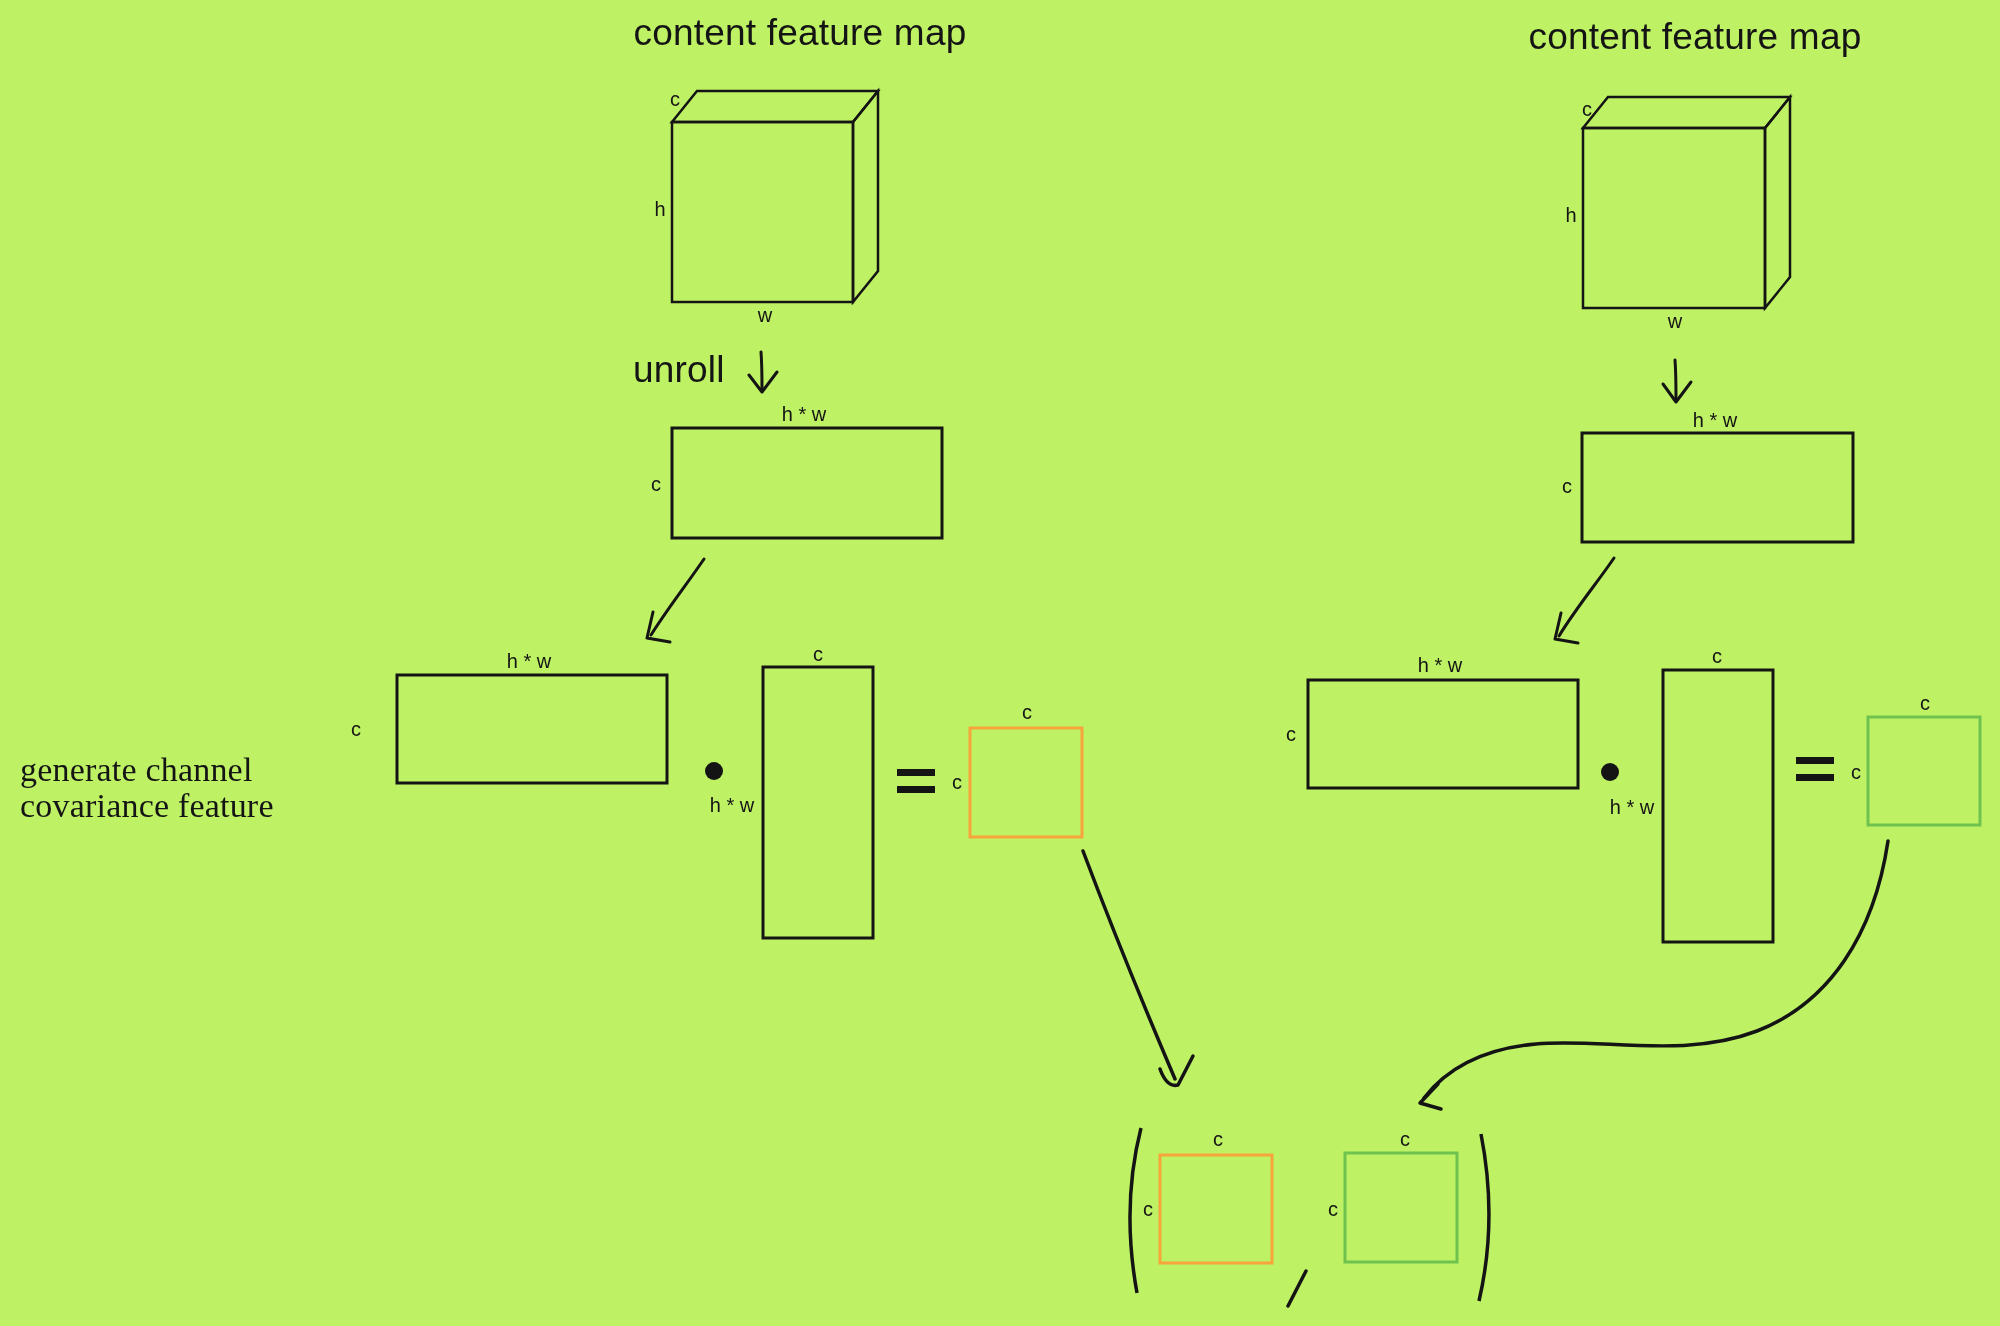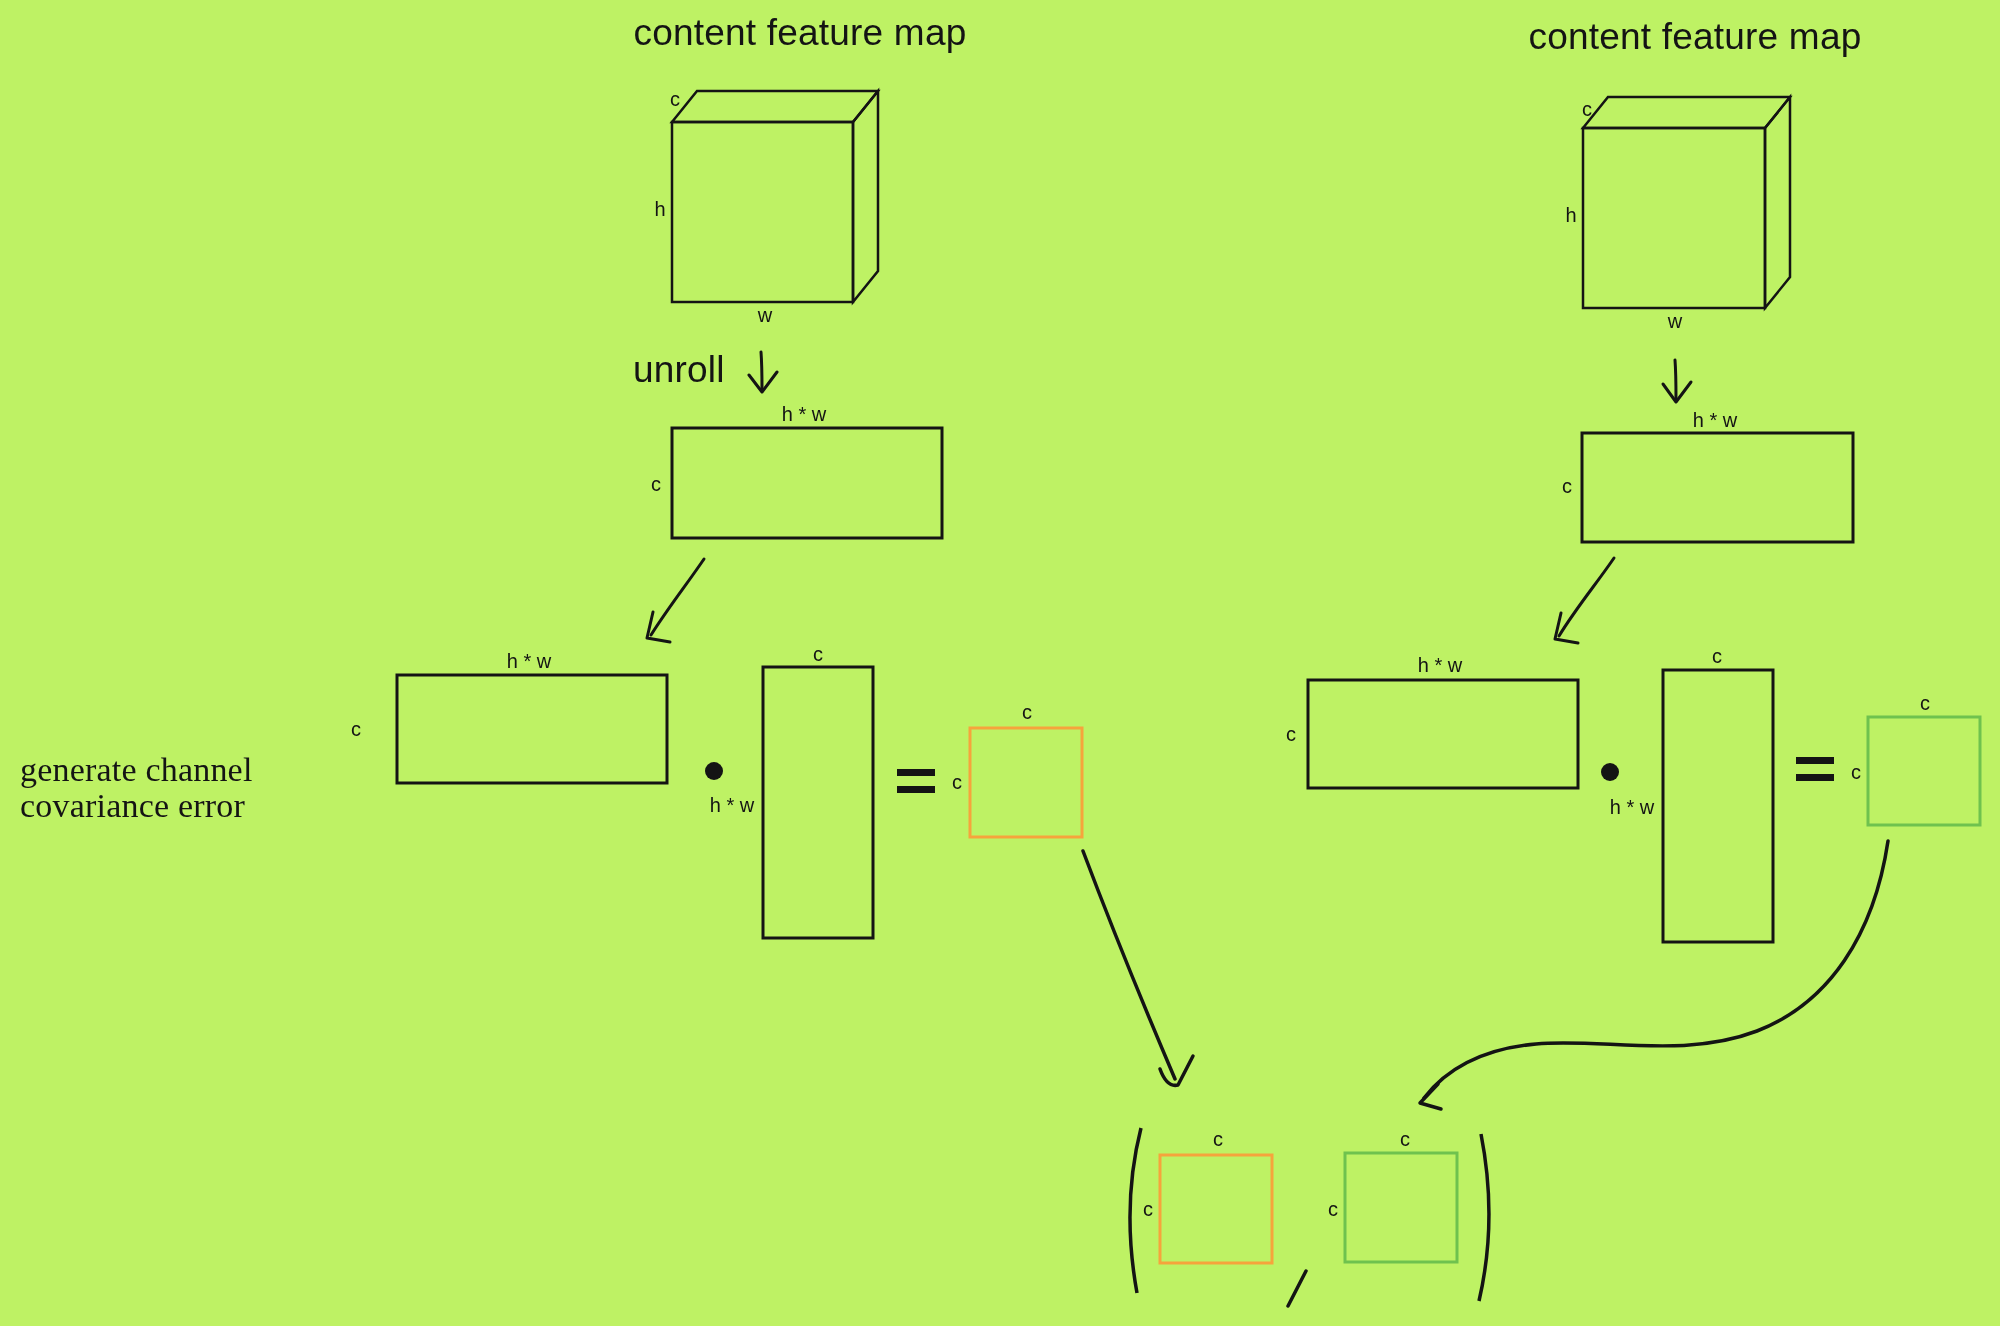--- a/index.html
+++ b/index.html
@@ -93,21 +93,21 @@
     <path class="ink" d="M1288,1306 L1306,1271" stroke-width="3.5" stroke-linecap="round"></path>
     <rect class="green" x="1345" y="1153" width="112" height="109" stroke-width="3"></rect>
     <path class="ink" d="M1481,1134 C1492,1190 1492,1245 1479,1301" stroke-width="3.5"></path>
   </svg>
 
   <div class="big center" style="left:630px; top:12px; width:340px;">content feature map</div>
   <div class="big center" style="left:1525px; top:16px; width:340px;">content feature map</div>
   <div class="big" style="left:633px; top:349px;">unroll</div>
   <div class="big gen" style="left:20px; top:752px;font-family:Liberation Serif, serif;">
     <div>generate channel</div>
-    <div>covariance error</div>
+    <div>covariance feature</div>
   </div>
 
   <span class="dim" style="left:675px; top:99px;">c</span>
   <span class="dim" style="left:660px; top:209px;">h</span>
   <span class="dim" style="left:765px; top:315px;">w</span>
 
   <span class="dim" style="left:1587px; top:109px;">c</span>
   <span class="dim" style="left:1571px; top:215px;">h</span>
   <span class="dim" style="left:1675px; top:321px;">w</span>
 

